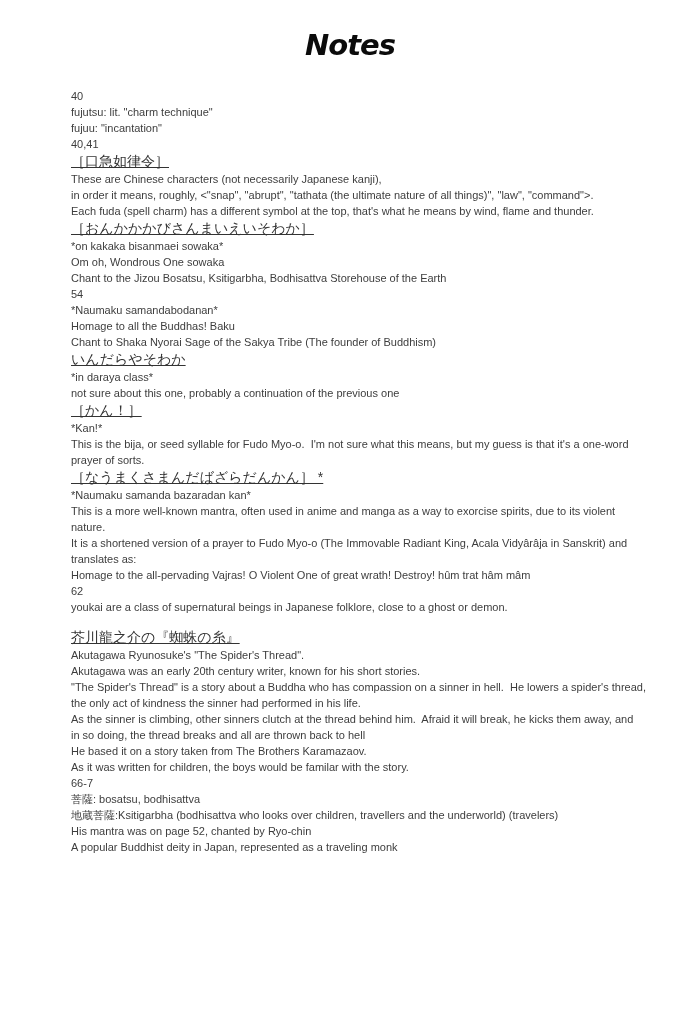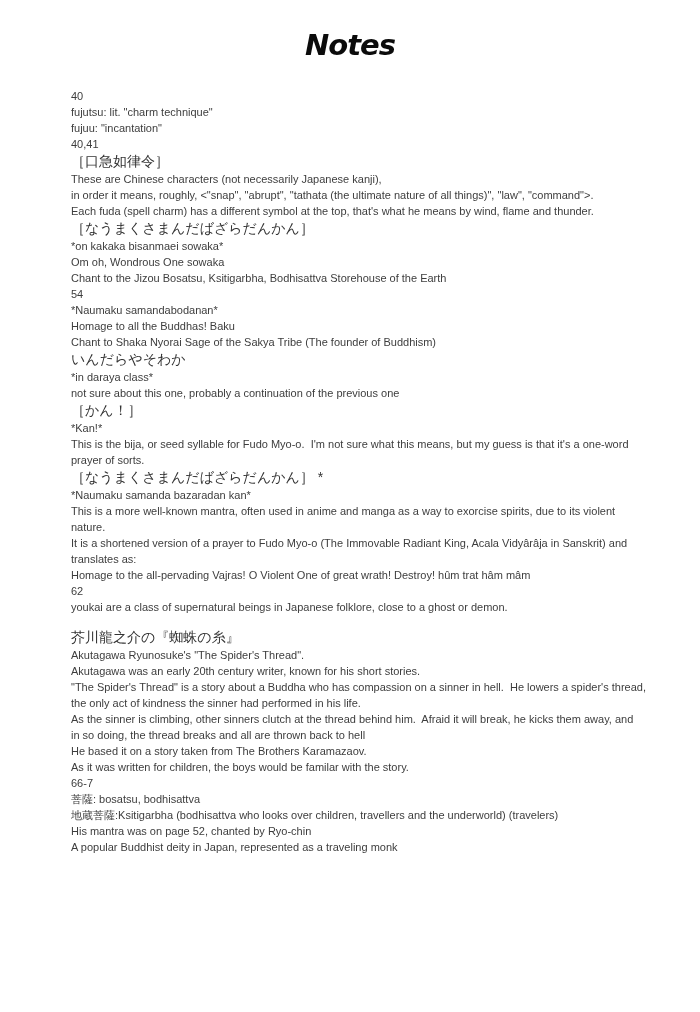--- a/index.html
+++ b/index.html
@@ -36,40 +36,41 @@
   }
   .line {
     font-size: 11px;
     line-height: 16px;
     white-space: pre;
   }
   .line.jp {
     font-size: 14px;
     line-height: 19px;
     color: #333333;
+    text-decoration: underline;
   }
   .line.blank {
     height: 13px;
   }
 </style>
 </head>
 <body>
 
 <div class="page">
   <h1 class="title">Notes</h1>
   <div class="content">
     <div class="line">40</div>
     <div class="line">fujutsu: lit. "charm technique"</div>
     <div class="line">fujuu: "incantation"</div>
     <div class="line">40,41</div>
     <div class="line jp">［口急如律令］</div>
     <div class="line">These are Chinese characters (not necessarily Japanese kanji),</div>
     <div class="line">in order it means, roughly, &lt;"snap", "abrupt", "tathata (the ultimate nature of all things)", "law", "command"&gt;.</div>
     <div class="line">Each fuda (spell charm) has a different symbol at the top, that's what he means by wind, flame and thunder.</div>
-    <div class="line jp">［なうまくさまんだばざらだんかん］</div>
+    <div class="line jp">［おんかかかびさんまいえいそわか］</div>
     <div class="line">*on kakaka bisanmaei sowaka*</div>
     <div class="line">Om oh, Wondrous One sowaka</div>
     <div class="line">Chant to the Jizou Bosatsu, Ksitigarbha, Bodhisattva Storehouse of the Earth</div>
     <div class="line">54</div>
     <div class="line">*Naumaku samandabodanan*</div>
     <div class="line">Homage to all the Buddhas! Baku</div>
     <div class="line">Chant to Shaka Nyorai Sage of the Sakya Tribe (The founder of Buddhism)</div>
     <div class="line jp">いんだらやそわか</div>
     <div class="line">*in daraya class*</div>
     <div class="line">not sure about this one, probably a continuation of the previous one</div>

